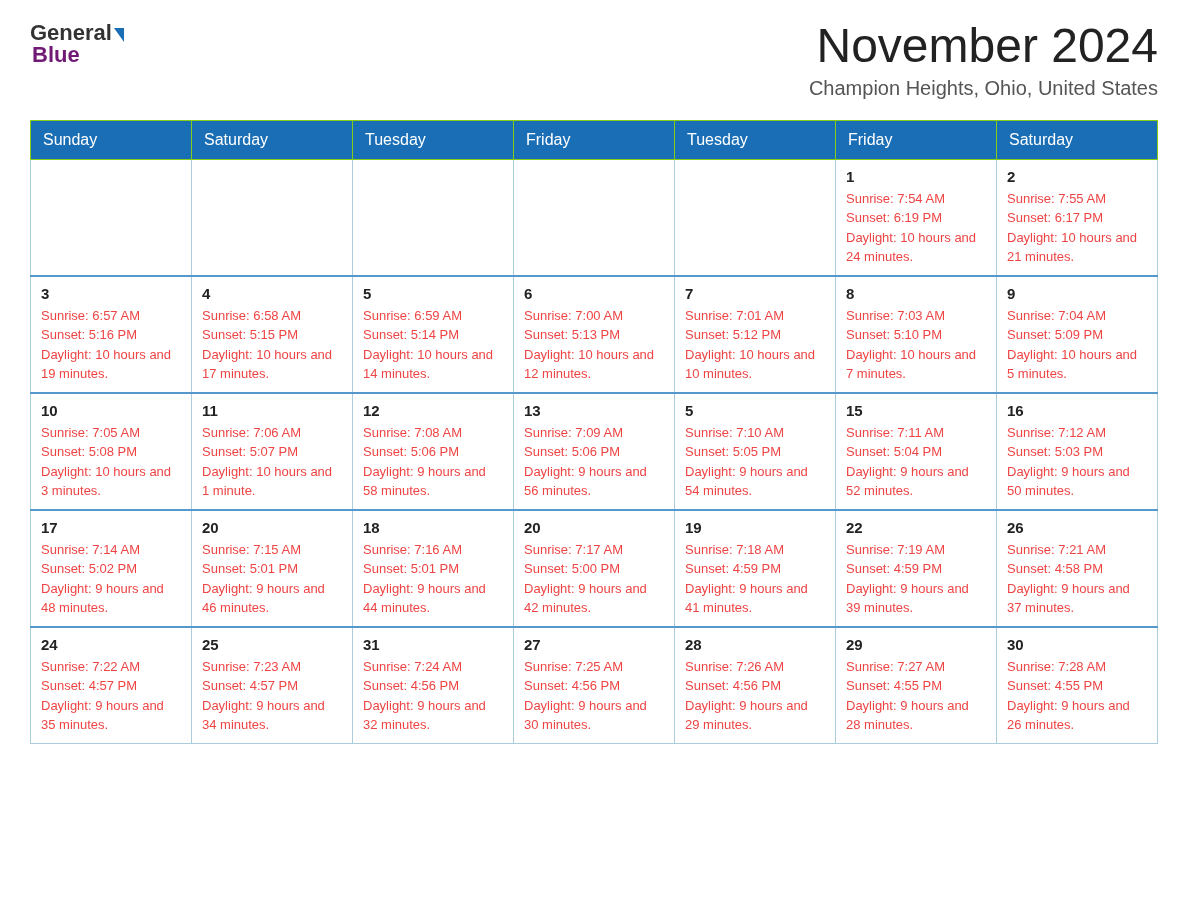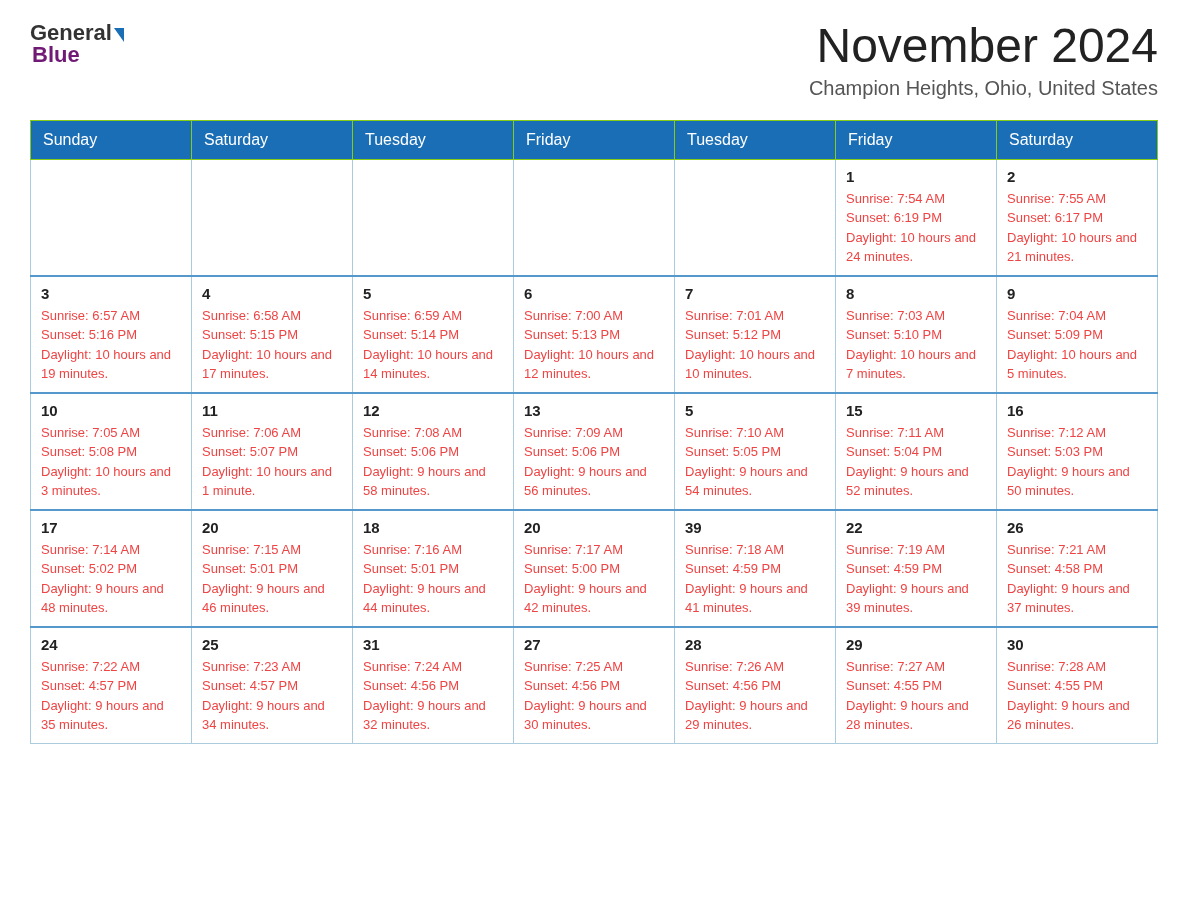--- a/index.html
+++ b/index.html
@@ -217,21 +217,21 @@
         </td>
         <td>
           <span class="day-number">18</span>
           <div class="day-info">Sunrise: 7:16 AM<br>Sunset: 5:01 PM<br>Daylight: 9 hours and 44 minutes.</div>
         </td>
         <td>
           <span class="day-number">20</span>
           <div class="day-info">Sunrise: 7:17 AM<br>Sunset: 5:00 PM<br>Daylight: 9 hours and 42 minutes.</div>
         </td>
         <td>
-          <span class="day-number">39</span>
+          <span class="day-number">19</span>
           <div class="day-info">Sunrise: 7:18 AM<br>Sunset: 4:59 PM<br>Daylight: 9 hours and 41 minutes.</div>
         </td>
         <td>
           <span class="day-number">22</span>
           <div class="day-info">Sunrise: 7:19 AM<br>Sunset: 4:59 PM<br>Daylight: 9 hours and 39 minutes.</div>
         </td>
         <td>
           <span class="day-number">26</span>
           <div class="day-info">Sunrise: 7:21 AM<br>Sunset: 4:58 PM<br>Daylight: 9 hours and 37 minutes.</div>
         </td>

